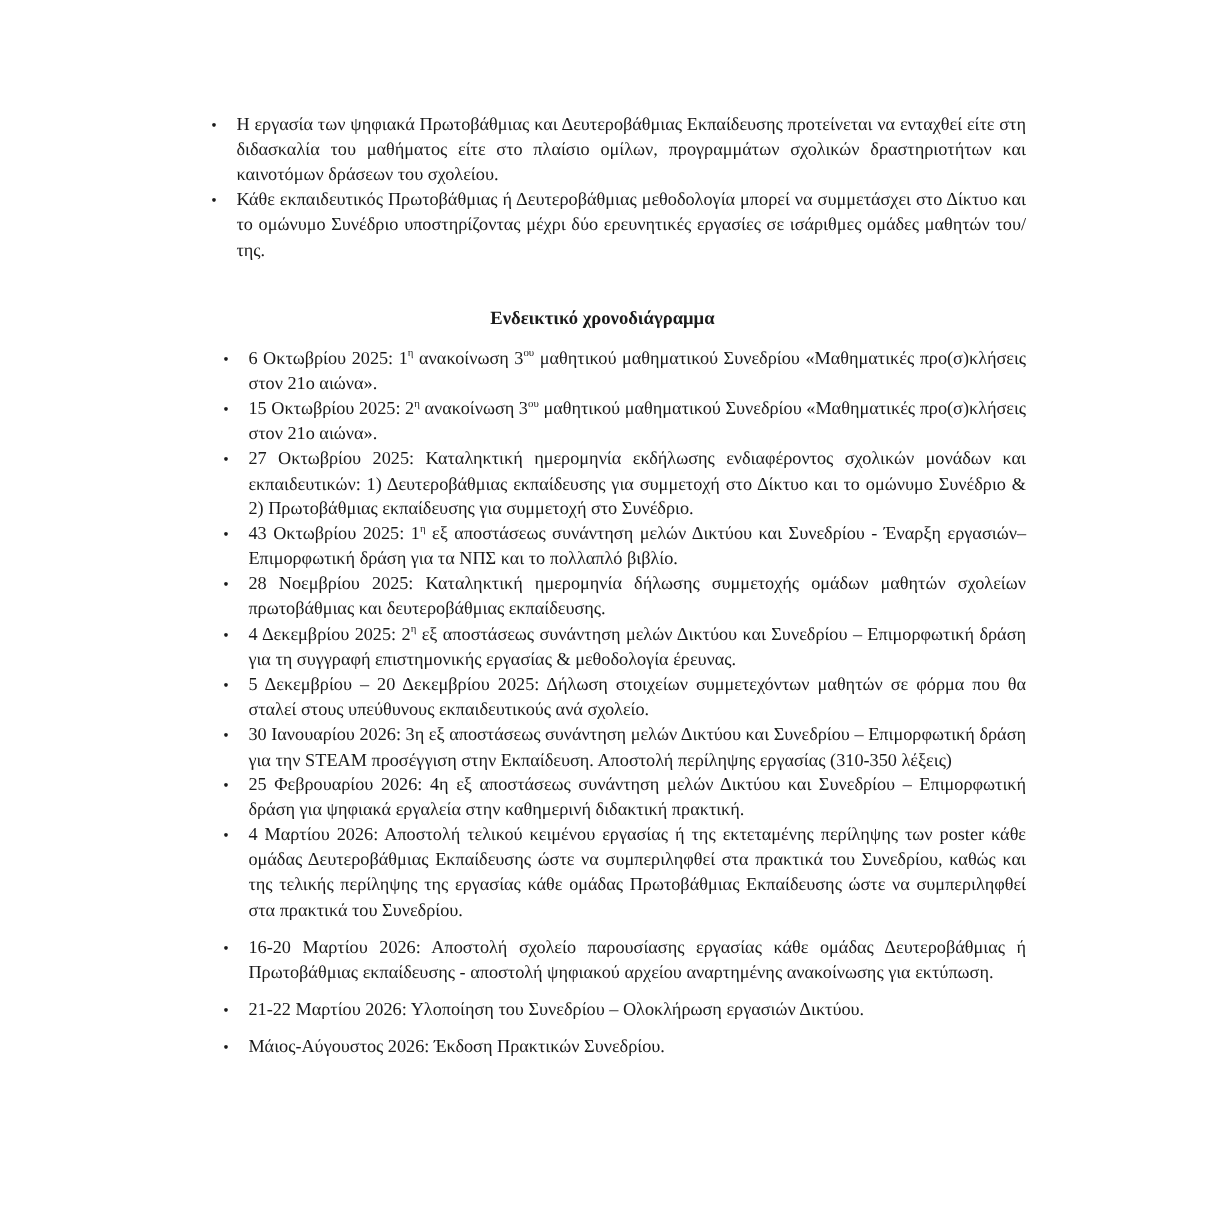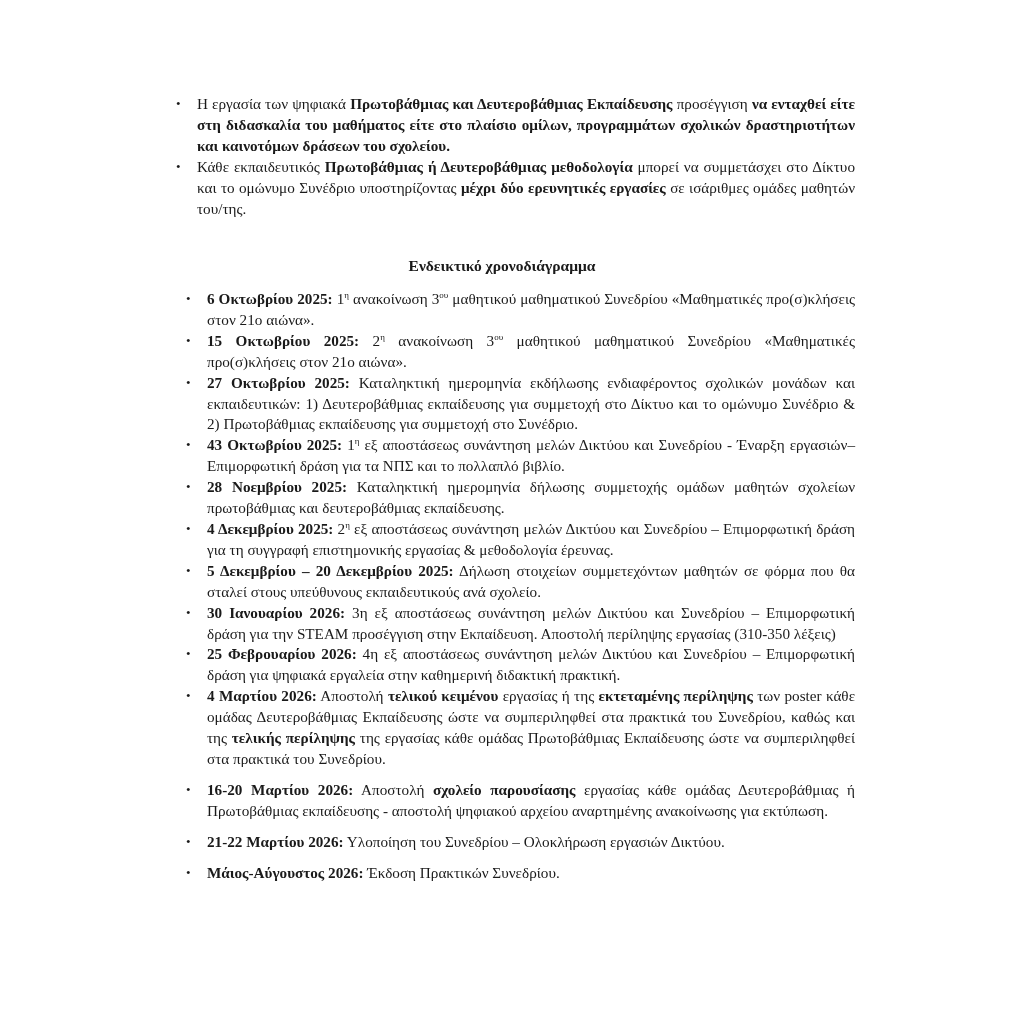--- a/index.html
+++ b/index.html
@@ -7,38 +7,38 @@
   .page {
     position: absolute; left: 0; top: 0; width: 1024px; height: 1024px;
     font-family: "Liberation Serif", "DejaVu Serif", serif;
     color: #1a1a1a; font-size: 15.2px; line-height: 20.9px;
   }
   ul { list-style: none; margin: 0; padding: 0; }
   li { position: relative; text-align: justify; text-align-last: left; }
   li .bullet {
     position: absolute; top: 0; font-size: 13px; line-height: 20.9px;
   }
-  b { font-weight: bold; }
+  b { font-weight: normal; }
   sup { font-size: 9px; line-height: 0; vertical-align: 6px; }
   .intro { position: absolute; left: 197px; top: 94px; width: 658px; }
   .intro li .bullet { left: -21px; }
   .heading {
     position: absolute; left: 0; width: 1004px; top: 256px;
     text-align: center; font-weight: bold; font-size: 15.5px;
   }
   .timeline { position: absolute; left: 207px; top: 289px; width: 648px; }
   .timeline li .bullet { left: -21px; }
   .timeline li.gap { margin-top: 10px; }
 </style>
 </head>
 <body>
 
 <div class="page">
   <ul class="intro" id="intro-list">
-      <li><span class="bullet">•</span><span>Η εργασία των ψηφιακά </span><b>Πρωτοβάθμιας και Δευτεροβάθμιας Εκπαίδευσης</b><span> προσέγγιση </span><b>να ενταχθεί είτε στη διδασκαλία του μαθήματος είτε στο πλαίσιο ομίλων, προγραμμάτων σχολικών δραστηριοτήτων και καινοτόμων δράσεων του σχολείου.</b></li>
+      <li><span class="bullet">•</span><span>Η εργασία των ψηφιακά </span><b>Πρωτοβάθμιας και Δευτεροβάθμιας Εκπαίδευσης</b><span> προτείνεται </span><b>να ενταχθεί είτε στη διδασκαλία του μαθήματος είτε στο πλαίσιο ομίλων, προγραμμάτων σχολικών δραστηριοτήτων και καινοτόμων δράσεων του σχολείου.</b></li>
       <li><span class="bullet">•</span><span>Κάθε εκπαιδευτικός </span><b>Πρωτοβάθμιας ή Δευτεροβάθμιας μεθοδολογία</b><span> μπορεί να συμμετάσχει στο Δίκτυο και το ομώνυμο Συνέδριο υποστηρίζοντας </span><b>μέχρι δύο ερευνητικές εργασίες</b><span> σε ισάριθμες ομάδες μαθητών του/της.</span></li>
     </ul>
   <div class="heading">Ενδεικτικό χρονοδιάγραμμα</div>
   <ul class="timeline" id="timeline-list">
       <li><span class="bullet">•</span><b>6 Οκτωβρίου 2025:</b><span> 1</span><sup>η</sup><span> ανακοίνωση 3</span><sup>ου</sup><span> μαθητικού μαθηματικού Συνεδρίου «Μαθηματικές προ(σ)κλήσεις στον 21ο αιώνα».</span></li>
       <li><span class="bullet">•</span><b>15 Οκτωβρίου  2025:</b><span> 2</span><sup>η</sup><span> ανακοίνωση 3</span><sup>ου</sup><span> μαθητικού μαθηματικού Συνεδρίου «Μαθηματικές προ(σ)κλήσεις στον 21ο αιώνα».</span></li>
       <li><span class="bullet">•</span><b>27 Οκτωβρίου 2025:</b><span> Καταληκτική ημερομηνία εκδήλωσης ενδιαφέροντος σχολικών μονάδων και εκπαιδευτικών:  1) Δευτεροβάθμιας εκπαίδευσης για συμμετοχή στο Δίκτυο και το ομώνυμο Συνέδριο &amp; 2) Πρωτοβάθμιας εκπαίδευσης για συμμετοχή στο Συνέδριο.</span></li>
       <li><span class="bullet">•</span><b>43 Οκτωβρίου 2025:</b><span> 1</span><sup>η</sup><span> εξ αποστάσεως συνάντηση μελών Δικτύου και Συνεδρίου - Έναρξη εργασιών– Επιμορφωτική δράση για τα ΝΠΣ και το πολλαπλό βιβλίο.</span></li>
       <li><span class="bullet">•</span><b>28 Νοεμβρίου 2025:</b><span> Καταληκτική ημερομηνία δήλωσης συμμετοχής ομάδων μαθητών σχολείων πρωτοβάθμιας και δευτεροβάθμιας εκπαίδευσης.</span></li>
       <li><span class="bullet">•</span><b>4 Δεκεμβρίου 2025:</b><span> 2</span><sup>η</sup><span> εξ αποστάσεως συνάντηση μελών Δικτύου και Συνεδρίου – Επιμορφωτική δράση για τη συγγραφή επιστημονικής εργασίας &amp; μεθοδολογία έρευνας.</span></li>

